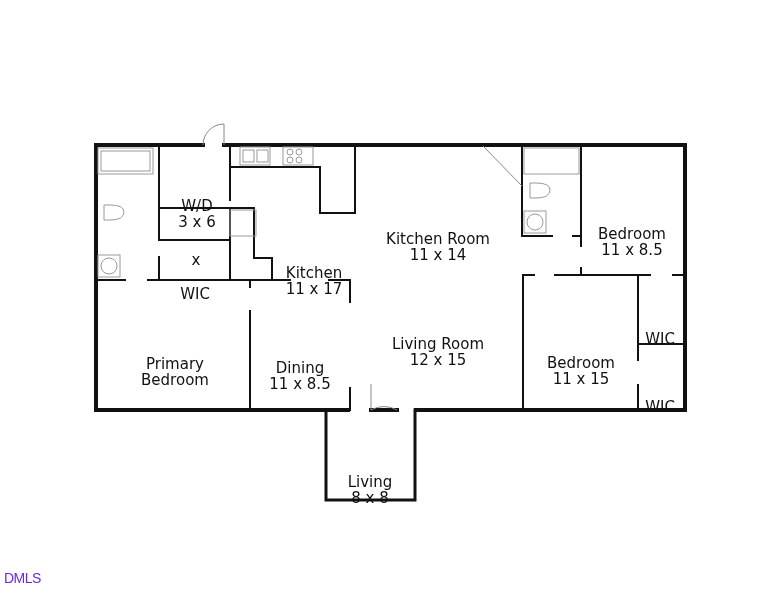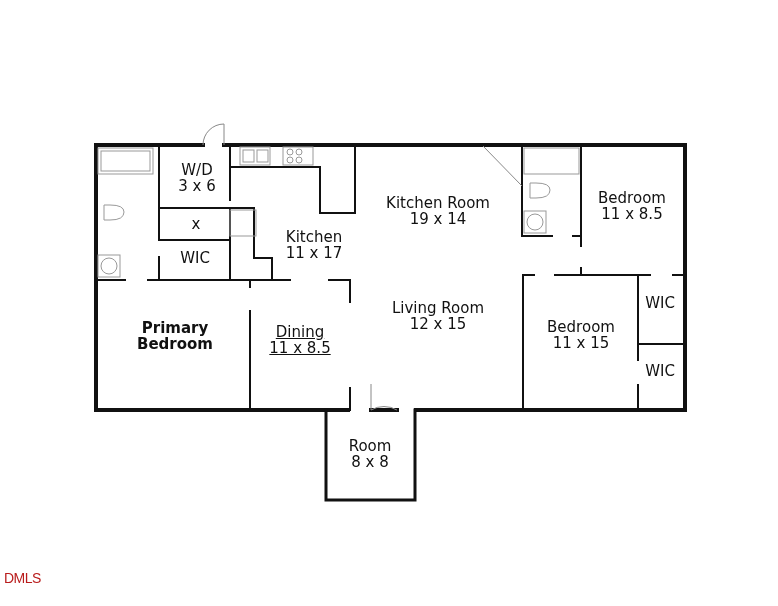--- a/index.html
+++ b/index.html
@@ -1,19 +1,19 @@
 <!DOCTYPE html>
 <html><head>
 <meta charset="utf-8">
 <style>
   html, body { margin:0; padding:0; background:#ffffff; }
   body { width:778px; height:606px; position:relative; overflow:hidden; font-family:"DejaVu Sans", sans-serif; }
   svg { position:absolute; left:0; top:0; }
-  .lbl { position:absolute; text-align:center; color:#111; font-size:15px; line-height:16px; transform:translateX(-50%); white-space:nowrap; }
-  .watermark { position:absolute; left:4px; top:570px; font-size:14px; color:#b91c1c; font-family:"Liberation Sans", sans-serif; letter-spacing:-0.5px;text-align:center; }
+  .lbl { position:absolute; text-align:center; color:#111; font-size:15px; line-height:16px; transform:translateX(-50%); white-space:nowrap;margin-top:36px; }
+  .watermark { position:absolute; left:4px; top:570px; font-size:14px; color:#6d28d9; font-family:"Liberation Sans", sans-serif; letter-spacing:-0.5px;text-align:center; }
 </style>
 </head>
 <body>
 
 <svg width="778" height="606" viewBox="0 0 778 606">
   <g stroke="#111" fill="none" stroke-linecap="square">
 
     <path d="M96 145 L203 145 M224 145 L685 145 L685 410 L416 410 M397 410 L371 410 M350 410 L96 410 Z" stroke-width="4"></path>
     <line x1="96" y1="145" x2="96" y2="410" stroke-width="4"></line>
 
@@ -87,46 +87,46 @@
 </div>
 <div class="lbl" style="left:195px;top:250px;">
   <div>WIC</div>
 </div>
 <div class="lbl" style="left:314px;top:229px;text-align:center;">
   <div>Kitchen</div>
   <div>11 x 17</div>
 </div>
 <div class="lbl" style="left:438px;top:195px;">
   <div>Kitchen Room</div>
-  <div>19 x 14</div>
+  <div>11 x 14</div>
 </div>
 <div class="lbl" style="left:632px;top:190px;">
   <div>Bedroom</div>
   <div>11 x 8.5</div>
 </div>
-<div class="lbl" style="left:175px;top:320px;font-weight:bold;">
+<div class="lbl" style="left:175px;top:320px;">
   <div>Primary</div>
   <div>Bedroom</div>
 </div>
-<div class="lbl" style="left:300px;top:324px;text-decoration:underline;">
+<div class="lbl" style="left:300px;top:324px;">
   <div>Dining</div>
   <div>11 x 8.5</div>
 </div>
 <div class="lbl" style="left:438px;top:300px;">
   <div>Living Room</div>
   <div>12 x 15</div>
 </div>
 <div class="lbl" style="left:581px;top:319px;">
   <div>Bedroom</div>
   <div>11 x 15</div>
 </div>
 <div class="lbl" style="left:660px;top:295px;">
   <div>WIC</div>
 </div>
 <div class="lbl" style="left:660px;top:363px;">
   <div>WIC</div>
 </div>
 <div class="lbl" style="left:370px;top:438px;">
-  <div>Room</div>
+  <div>Living</div>
   <div>8 x 8</div>
 </div>
 
 <div class="watermark">DMLS</div>
 
 </body></html>

